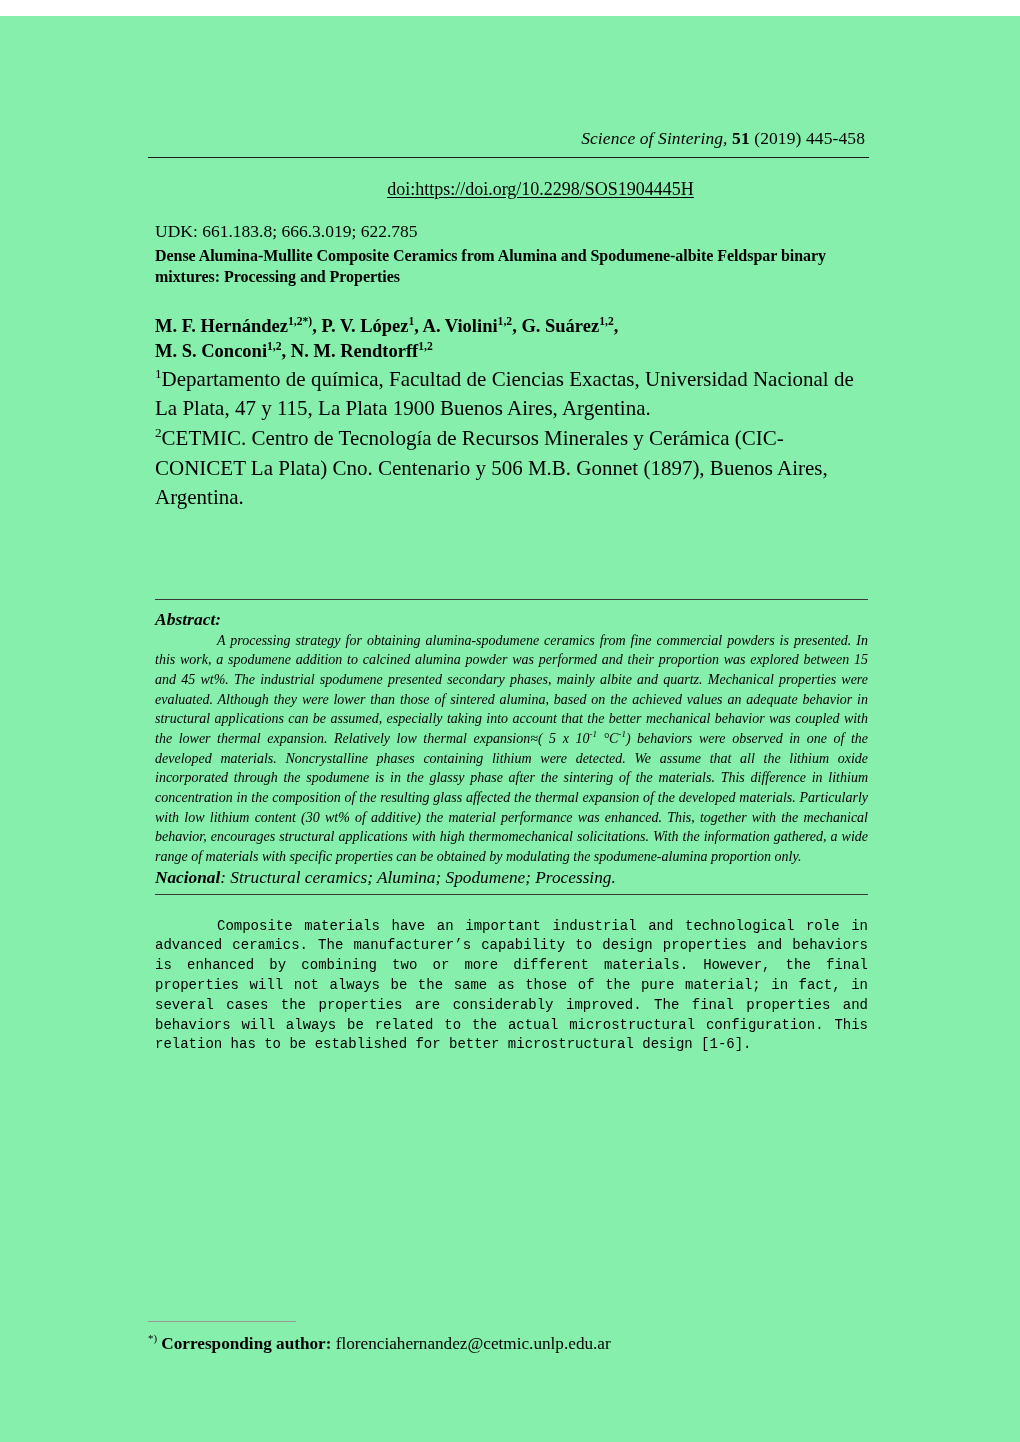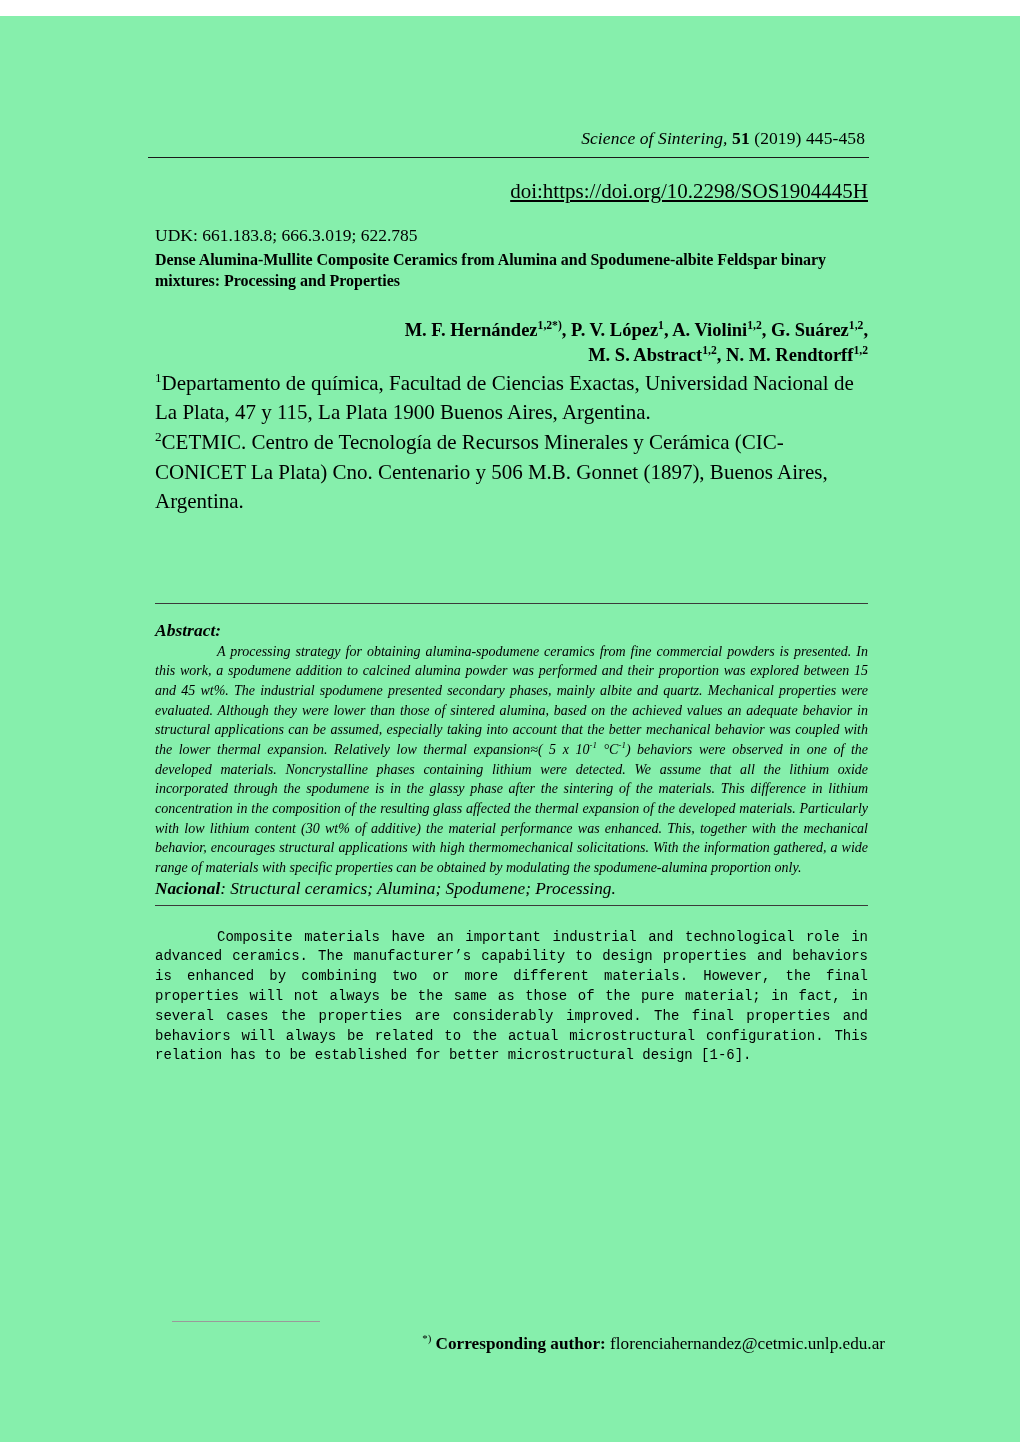--- a/index.html
+++ b/index.html
@@ -48,22 +48,22 @@
     margin-top: 7px;
     margin-left: -7px;
     width: 721px;
     height: 0;
     border-top: 1.6px solid #1a1a1a;
   }
 
   
   .doi-line {
     margin-top: 21px;
-    text-align: right;
-    font-size: 21px;
+    text-align: center;
+    font-size: 18px;
     padding-left: 58px;
     font-family: Liberation Serif, serif;
   }
   .doi-line span {
     text-decoration: underline;
     text-underline-offset: 1.5px;
   }
 
   
   .udk {
@@ -78,38 +78,37 @@
     line-height: 1.36;
     letter-spacing: -0.05px;
   }
 
   
   .authors {
     margin-top: 26px;
     font-size: 18.5px;
     font-weight: bold;
     line-height: 1.37;
-    text-align: right;
   }
   .affiliations {
     font-size: 21px;
     line-height: 1.41;
   }
   sup {
     font-size: 0.63em;
     vertical-align: super;
     line-height: 0;
   }
 
   
   .abstract-block {
     margin-top: 86px;
     border-top: 1.5px solid #3a3a3a;
     border-bottom: 1.5px solid #3a3a3a;
-    padding-top: 15px;
+    padding-top: 8px;
     padding-bottom: 3px;
   }
   .abstract-label {
     font-size: 17.5px;
     font-weight: bold;
     font-style: italic;
     line-height: 1.3;
   }
   .abstract-text {
     font-size: 14px;
@@ -145,24 +144,23 @@
     font-size: 14px;
     line-height: 1.415;
     text-align: justify;
     text-indent: 62px;
     font-family: Liberation Mono, monospace;
   }
 
   
   .footnote-wrap {
     position: absolute;
-    left: 172px;
+    left: 148px;
     top: 1305px;
     width: 713px;
-    text-align: right;
   }
   .footnote-rule {
     width: 148px;
     height: 0;
     border-top: 1.1px solid #9a9a9a;
     margin-bottom: 11px;
   }
   .footnote-text {
     font-size: 17.2px;
     line-height: 1.3;
@@ -188,21 +186,21 @@
     <div class="doi-line">
       <span>doi:https://doi.org/10.2298/SOS1904445H</span>
     </div>
 
     <div class="udk">UDK: 661.183.8; 666.3.019; 622.785</div>
 
     <h1 class="doc-title">Dense Alumina-Mullite Composite Ceramics from Alumina and Spodumene-albite Feldspar binary mixtures: Processing and Properties</h1>
 
     <div class="authors">
       <span>M. F. Hernández</span><sup>1,2*)</sup><span>, P. V. López</span><sup>1</sup><span>, A. Violini</span><sup>1,2</sup><span>, G. Suárez</span><sup>1,2</sup><span>,</span><br>
-      <span>M. S. Abstract</span><sup>1,2</sup><span>, N. M. Rendtorff</span><sup>1,2</sup>
+      <span>M. S. Conconi</span><sup>1,2</sup><span>, N. M. Rendtorff</span><sup>1,2</sup>
     </div>
 
     <div class="affiliations">
       <sup>1</sup><span>Departamento de química, Facultad de Ciencias Exactas, Universidad Nacional de La Plata, 47 y 115, La Plata 1900 Buenos Aires, Argentina.</span><br>
       <sup>2</sup><span>CETMIC. Centro de Tecnología de Recursos Minerales y Cerámica (CIC-CONICET La Plata) Cno. Centenario y 506 M.B. Gonnet (1897), Buenos Aires, Argentina.</span>
     </div>
 
     <div class="abstract-block">
       <div class="abstract-label">Abstract:</div>
       <p class="abstract-text"><span>A processing strategy for obtaining alumina-spodumene ceramics from fine commercial powders is presented. In this work, a spodumene addition to calcined alumina powder was performed and their proportion was explored between 15 and 45 wt%. The industrial spodumene presented secondary phases, mainly albite and quartz. Mechanical properties were evaluated. Although they were lower than those of sintered alumina, based on the achieved values an adequate behavior in structural applications can be assumed, especially taking into account that the better mechanical behavior was coupled with the lower thermal expansion. Relatively low thermal expansion≈(  5 x 10</span><sup>-1</sup><span> °C</span><sup>-1</sup><span>) behaviors were observed in one of the developed materials. Noncrystalline phases containing lithium were detected. We assume that all the lithium oxide incorporated through the spodumene is in the glassy phase after the sintering of the materials. This difference in lithium concentration in the composition of the resulting glass affected the thermal expansion of the developed materials. Particularly with low lithium content (30 wt% of additive) the material performance was enhanced. This, together with the mechanical behavior, encourages structural applications with high thermomechanical solicitations. With the information gathered, a wide range of materials with specific properties can be obtained by modulating the spodumene-alumina proportion only.</span></p>

